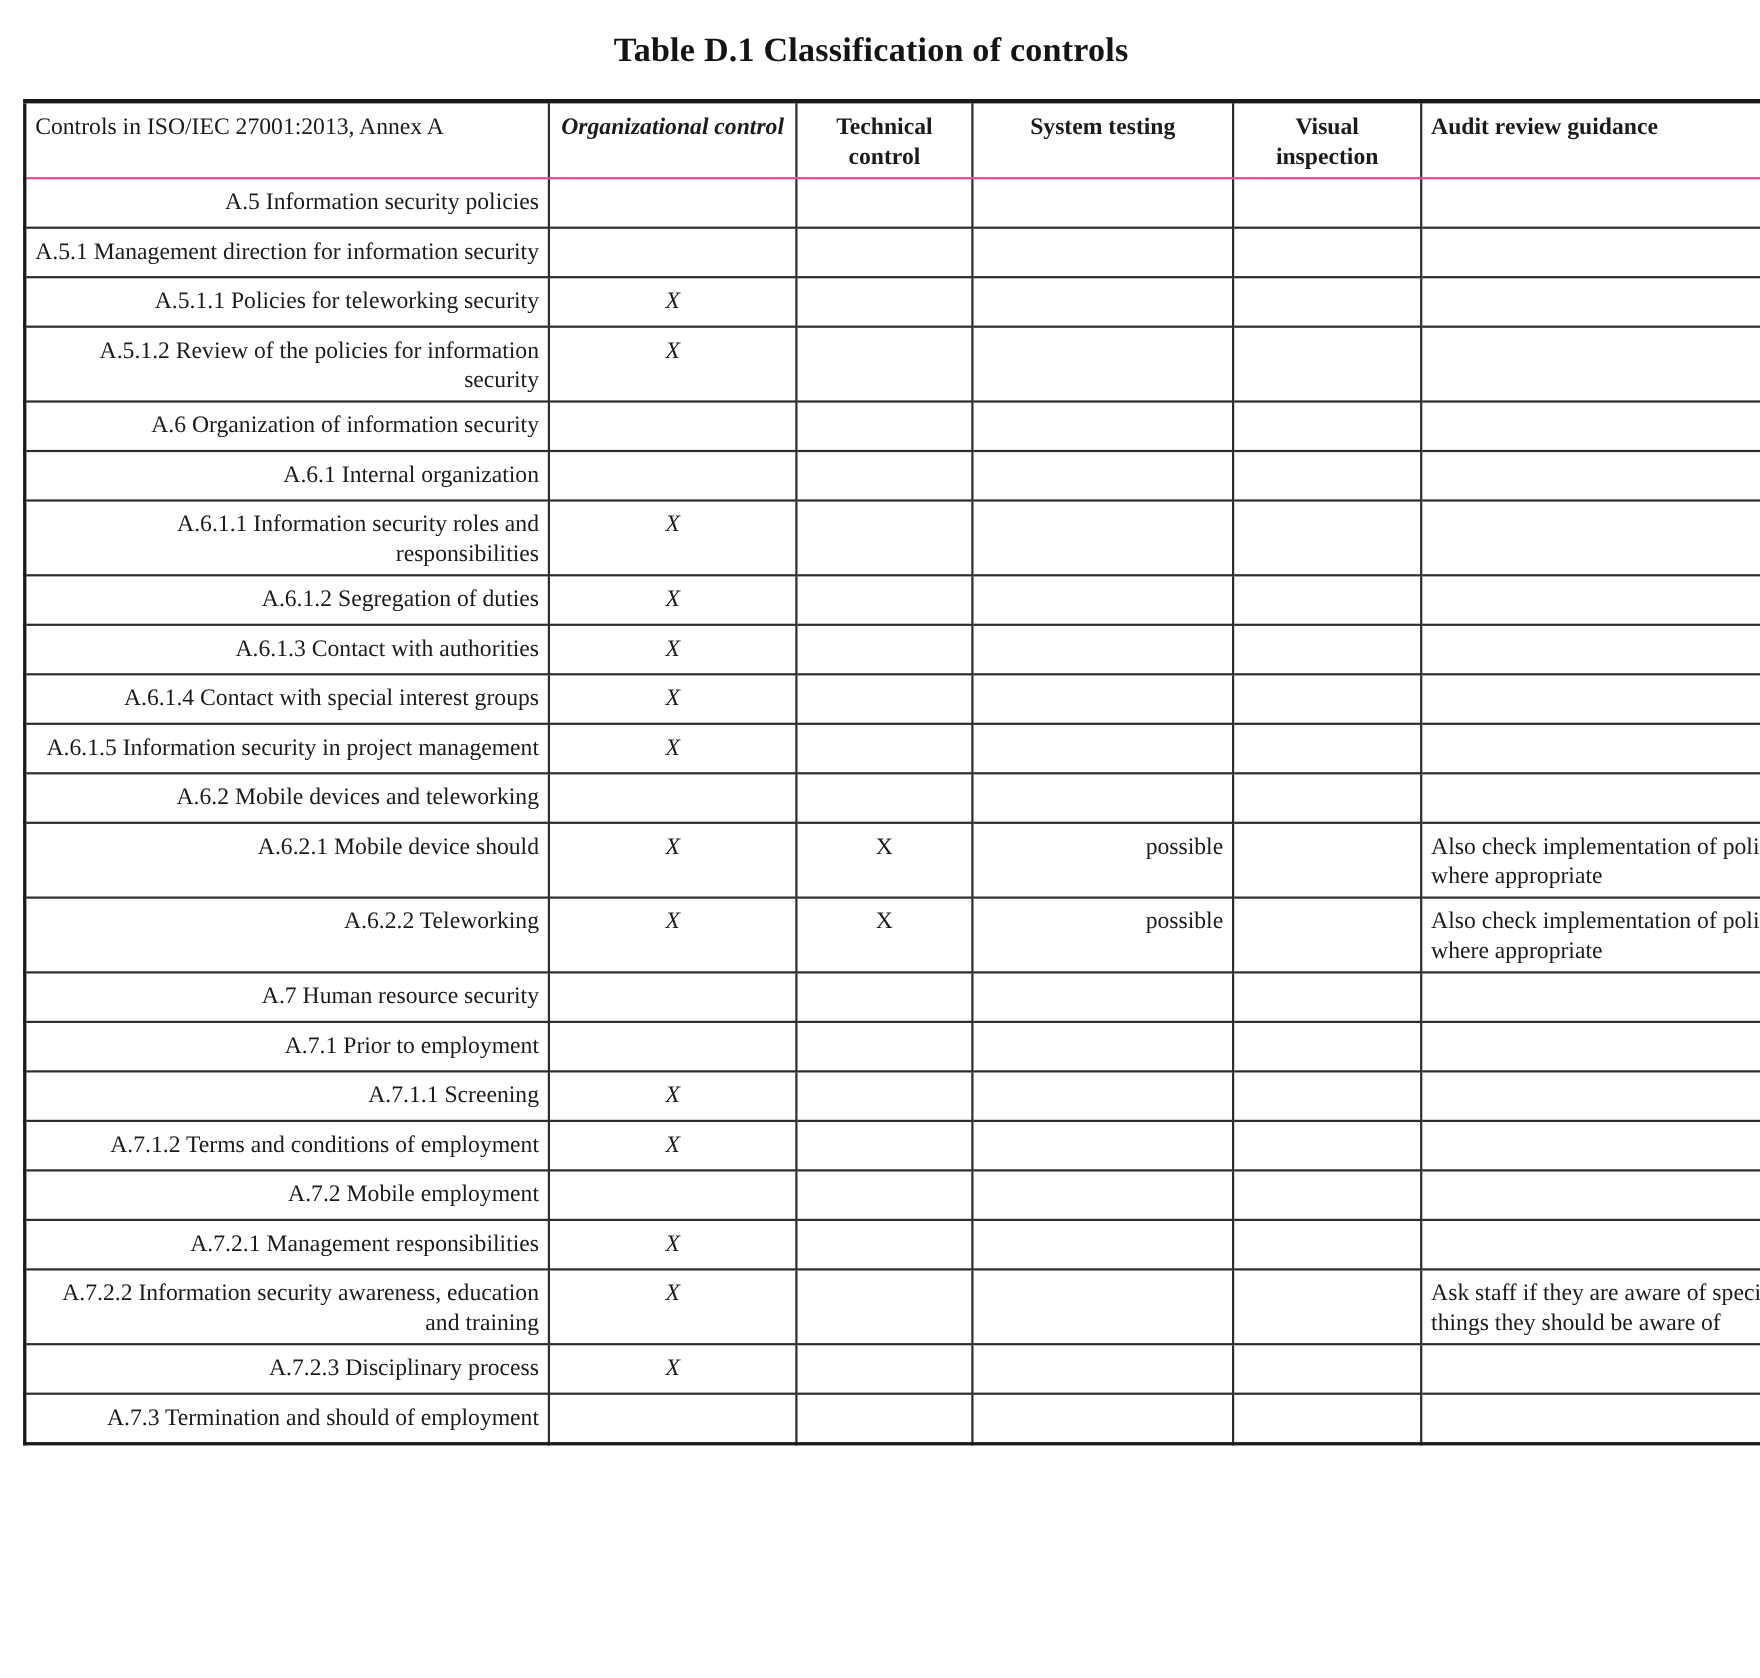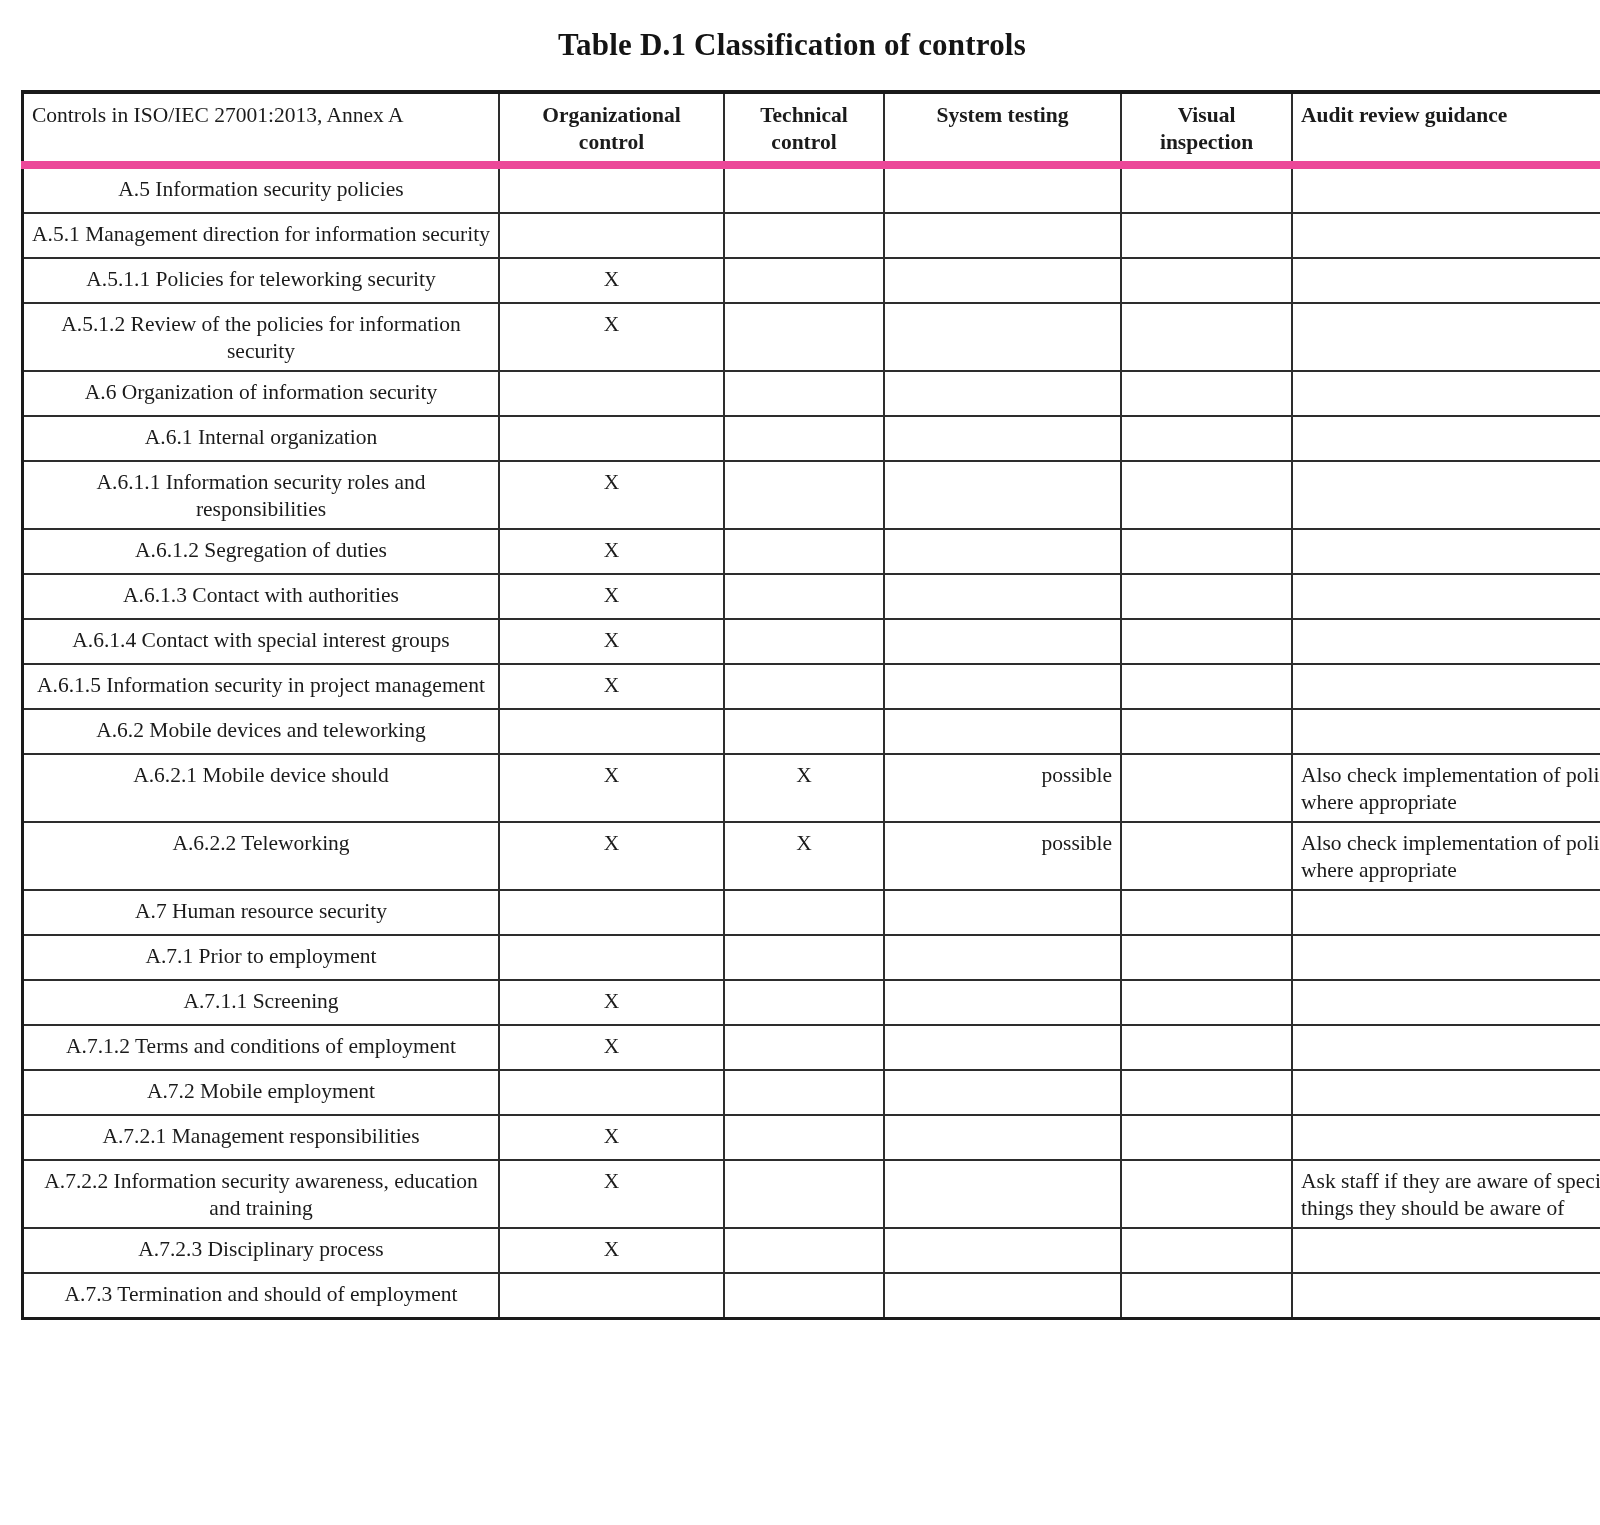--- a/index.html
+++ b/index.html
@@ -39,35 +39,35 @@
   }
   .ctable th, .ctable td {
     border: 2px solid #2d2d2d;
     vertical-align: top;
     font-size: 21.5px;
     line-height: 27px;
     padding: 7px 8px 5px 8px;
     overflow: hidden;
   }
   .ctable thead th {
-    border-bottom: 8px solid #ec4899;
+    border-bottom: 2px solid #ec4899;
     font-weight: 700;
     text-align: center;
     padding-top: 8px;
   }
   .ctable thead th.col-control {
     font-weight: 400;
     text-align: left;
   }
   .ctable thead th.col-guidance {
     text-align: left;
   }
   .ctable td { height: 31px; }
-  .col-control  { width: 458px; text-align: center; hyphens: auto; }
-  .col-org      { width: 207px; text-align: center; }
+  .col-control  { width: 458px; text-align: right; hyphens: auto; }
+  .col-org      { width: 207px; text-align: center; font-style: italic; }
   .col-tech     { width: 142px; text-align: center; }
   .col-sys      { width: 219px; text-align: right; }
   .col-vis      { width: 153px; text-align: center; margin-left: 40px; }
   .col-guidance { width: 367px; text-align: left; hyphens: auto; }
 </style>
 </head>
 <body>
 
 <div class="page">
   <div class="doc-title">Table D.1 Classification of controls</div>

